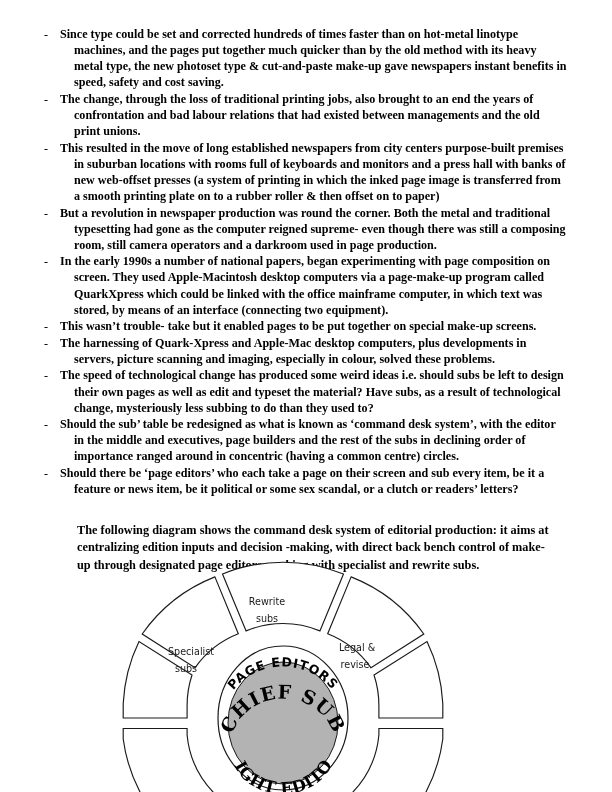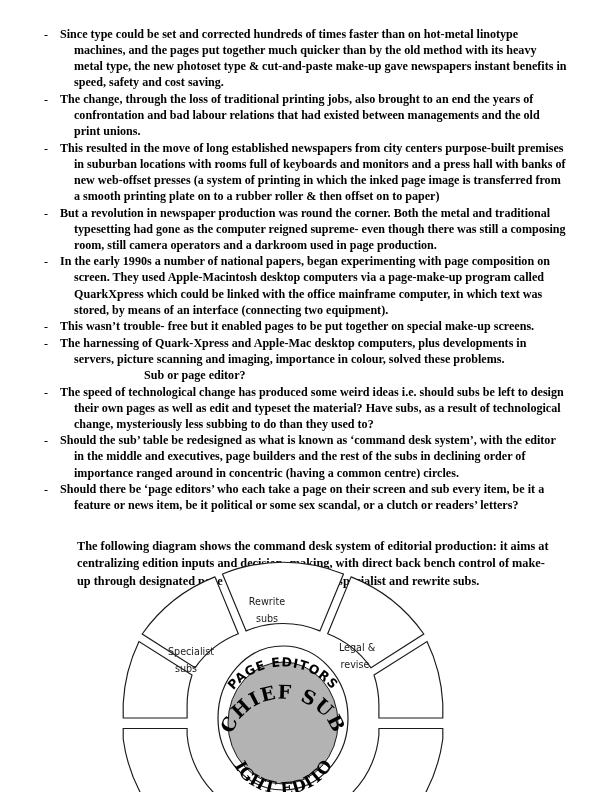--- a/index.html
+++ b/index.html
@@ -147,29 +147,28 @@
       <li>
         <span class="dash">-</span>
         <span class="li-body"><span class="first-line-out">But a revolution in newspaper production was round the corner. Both the metal and traditional typesetting had gone as the computer reigned supreme- even though there was still a composing room, still camera operators and a darkroom used in page production.</span></span>
       </li>
       <li>
         <span class="dash">-</span>
         <span class="li-body"><span class="first-line-out">In the early 1990s a number of national papers, began experimenting with page composition on screen. They used Apple-Macintosh desktop computers via a page-make-up program called QuarkXpress which could be linked with the office mainframe computer, in which text was stored, by means of an interface (connecting two equipment).</span></span>
       </li>
       <li>
         <span class="dash">-</span>
-        <span class="li-body"><span class="first-line-out">This wasn’t trouble- free but it enabled pages to be put together on special make-up screens.</span></span>
-      </li>
-      <li>
-        <span class="dash">-</span>
-        <span class="li-body"><span class="first-line-out">The harnessing of Quark-Xpress and Apple-Mac desktop computers, plus developments in servers, picture scanning and imaging, importance in colour, solved these problems.</span></span>
+        <span class="li-body"><span class="first-line-out">This wasn’t trouble- take but it enabled pages to be put together on special make-up screens.</span></span>
+      </li>
+      <li>
+        <span class="dash">-</span>
+        <span class="li-body"><span class="first-line-out">The harnessing of Quark-Xpress and Apple-Mac desktop computers, plus developments in servers, picture scanning and imaging, especially in colour, solved these problems.</span></span>
       </li>
     </ul>
 
-    <p class="subheading">Sub or page editor?</p>
 
     <ul class="dashlist">
       <li>
         <span class="dash">-</span>
         <span class="li-body"><span class="first-line-out">The speed of technological change has produced some weird ideas i.e. should subs be left to design their own pages as well as edit and typeset the material?  Have subs, as a result of technological change, mysteriously less subbing to do than they used to?</span></span>
       </li>
       <li>
         <span class="dash">-</span>
         <span class="li-body"><span class="first-line-out">Should the sub’ table be redesigned as what is known as ‘command desk system’, with the editor in the middle and executives, page builders and the rest of the subs in declining order of importance ranged around in concentric (having a common centre)  circles.</span></span>
       </li>

